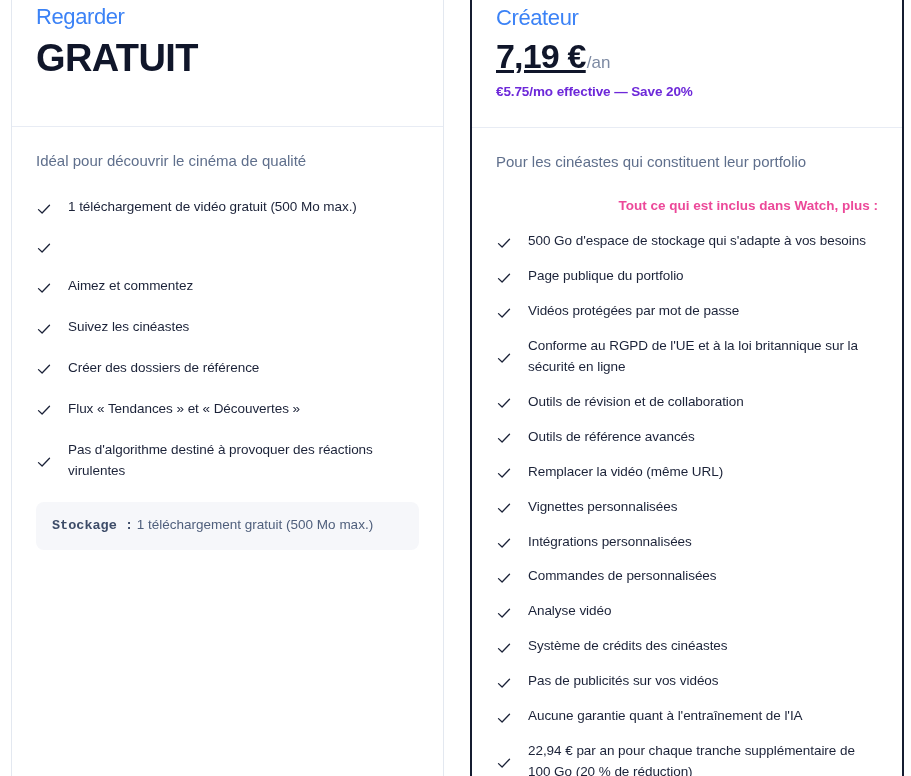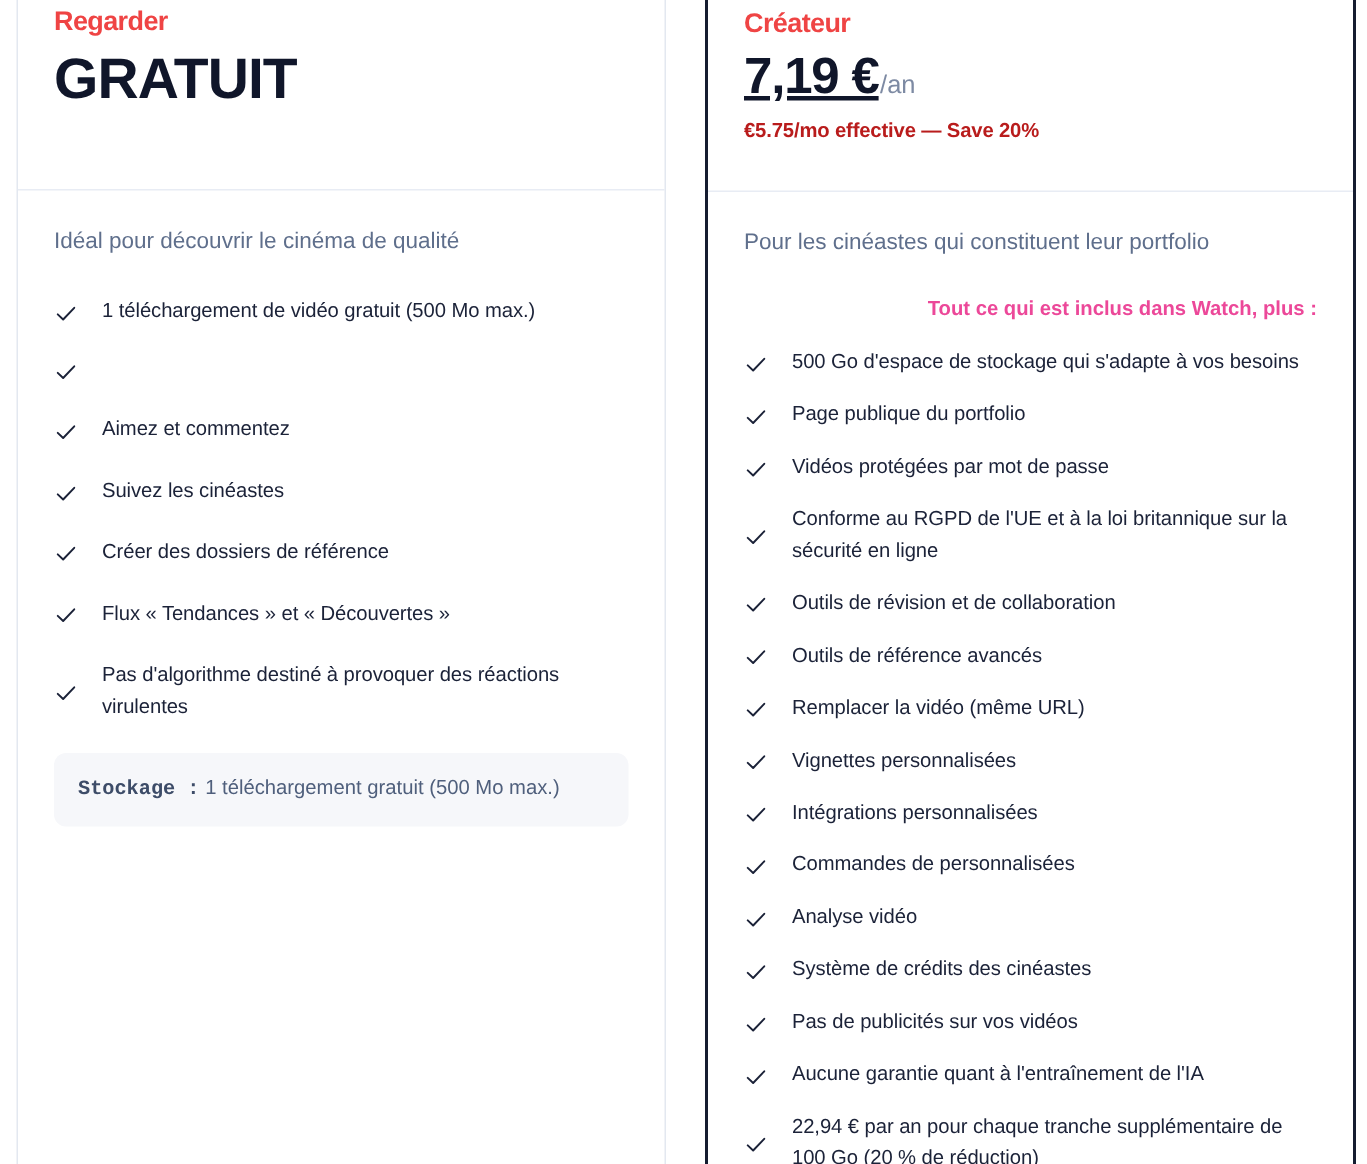--- a/index.html
+++ b/index.html
@@ -49,24 +49,24 @@
 
   
   .card-head {
     padding: 16px 24px 22px 24px;
     border-bottom: 1px solid #e8ecf4;
   }
   .card-free .card-head { min-height: 140px; }
   .card-featured .card-head { min-height: 140px; }
 
   .plan-name {
-    font-size: 18px;
-    font-weight: 700;
+    font-size: 22px;
+    font-weight: 400;
     letter-spacing: -0.4px;
-    color: #ef4444;
+    color: #3b82f6;
     margin: 0 0 6px 0;
     line-height: 1.25;
   }
 
   .price-free {
     font-size: 38px;
     font-weight: 700;
     letter-spacing: -0.6px;
     color: #10162a;
     line-height: 1.15;
@@ -89,21 +89,21 @@
   .price-period {
     font-size: 17px;
     font-weight: 400;
     color: #7d8aa3;
     margin-left: 1px;
   }
   .price-note {
     margin-top: 9px;
     font-size: 13.5px;
     font-weight: 700;
-    color: #b91c1c;
+    color: #6d28d9;
     letter-spacing: -0.1px;
   }
 
   
   .card-body {
     padding: 24px 24px 0 24px;
     flex: 1;
   }
 
   .tagline {

